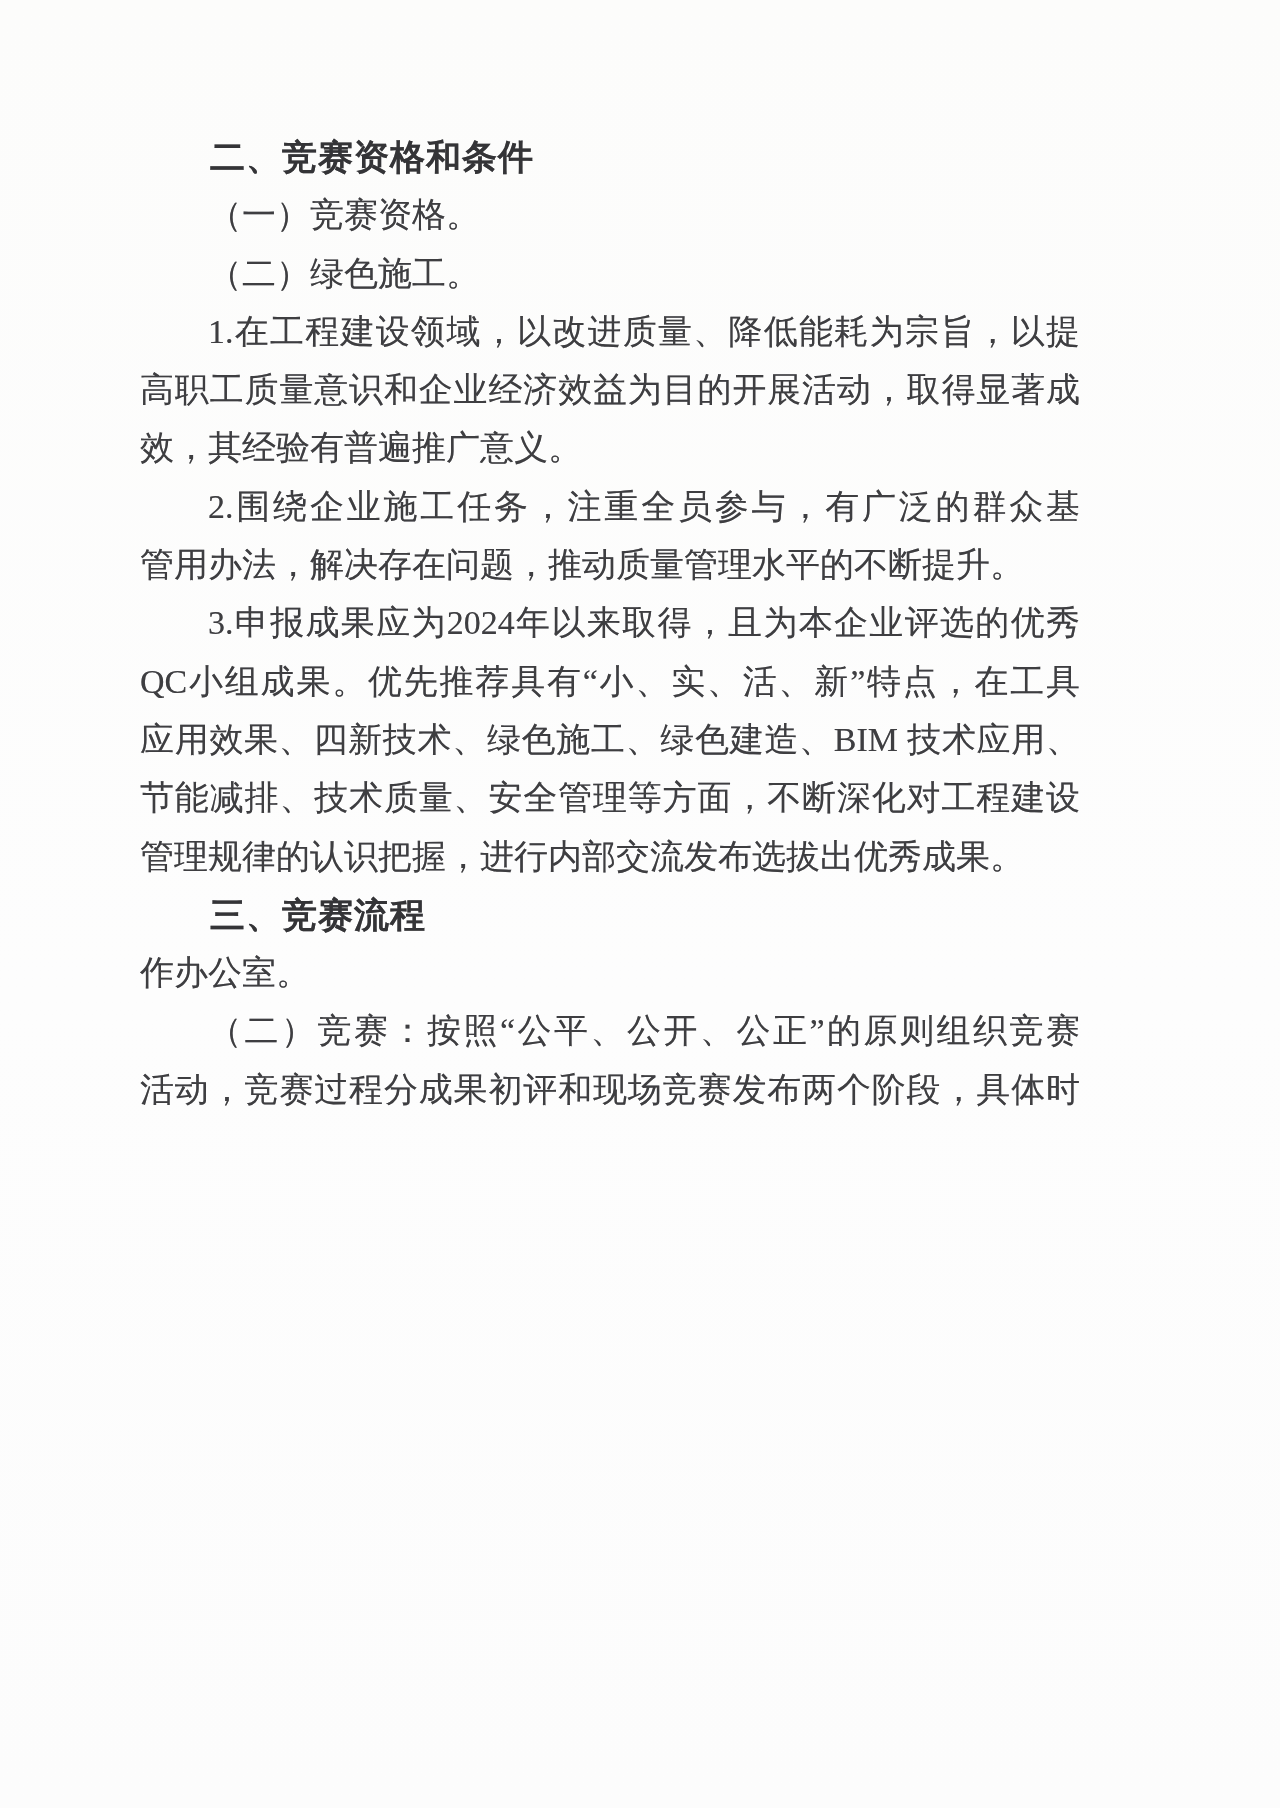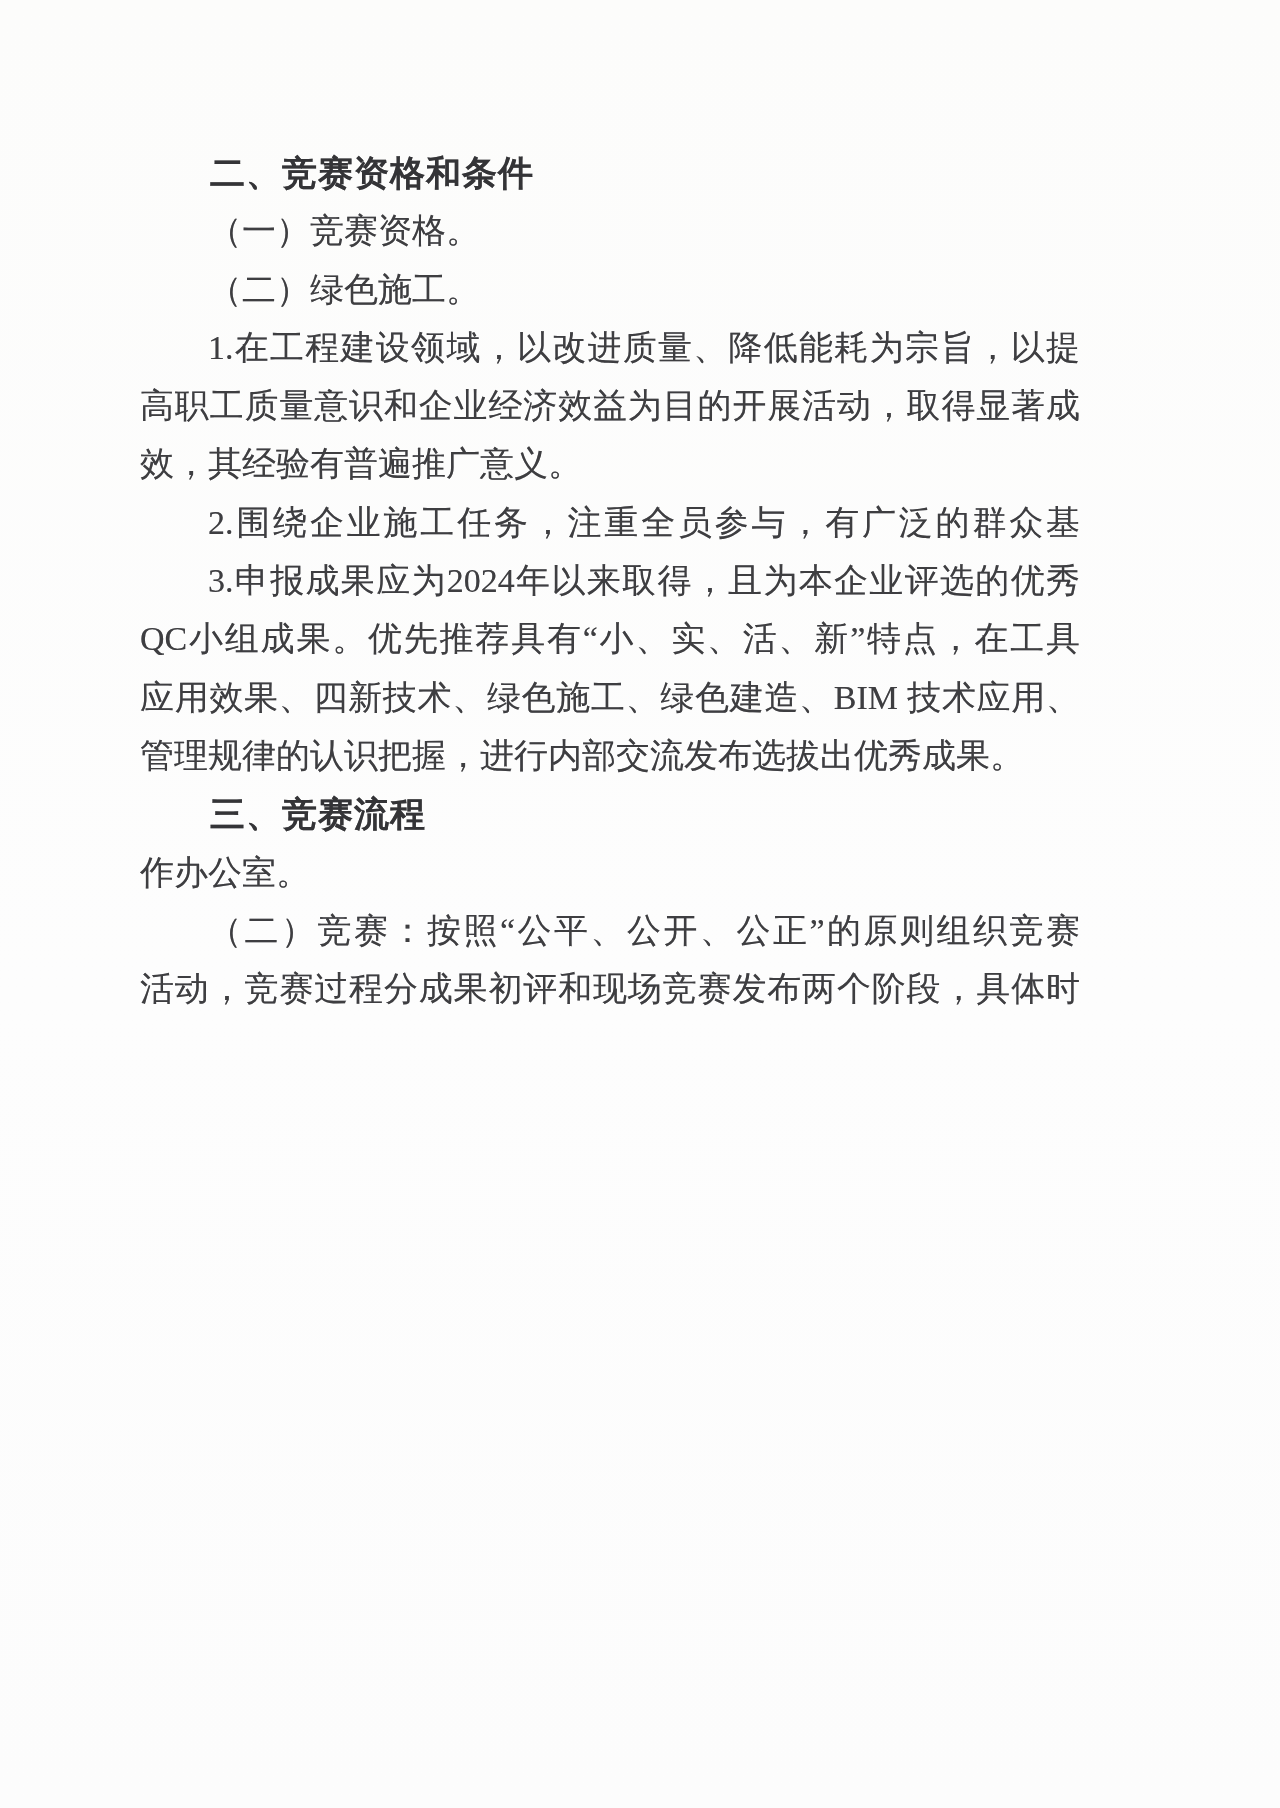--- a/index.html
+++ b/index.html
@@ -6,21 +6,21 @@
   .page{
     position:relative;
     width:1280px;height:1808px;
     margin:0 auto;
     background:#fdfdfc;
     background-image:linear-gradient(180deg,#fcfcfb 0%,#fdfdfd 55%,#fcfcfc 100%);
     overflow:hidden;
   }
   .doc{
     position:absolute;
-    top:144px;left:140px;
+    top:128px;left:140px;
     width:940px;
     font-family:"Liberation Serif","DejaVu Serif",serif;
     font-size:34px;
     color:#3e3e41;
     text-shadow:0 0 0.6px rgba(70,70,75,0.5);
   }
   .line{
     line-height:58.3px;
     height:58.3px;
     overflow:hidden;
@@ -45,22 +45,24 @@
 
 <div class="page">
   <div class="doc">
     <div class="line heading indent">二、竞赛资格和条件</div>
     <div class="line indent">（一）竞赛资格。</div>
     <div class="line indent">（二）绿色施工。</div>
     <div class="line indent fill">1.在工程建设领域，以改进质量、降低能耗为宗旨，以提</div>
     <div class="line fill">高职工质量意识和企业经济效益为目的开展活动，取得显著成</div>
     <div class="line">效，其经验有普遍推广意义。</div>
     <div class="line indent fill">2.围绕企业施工任务，注重全员参与，有广泛的群众基础，</div>
+    <div class="line">管用办法，解决存在问题，推动质量管理水平的不断提升。</div>
     <div class="line indent fill">3.申报成果应为2024年以来取得，且为本企业评选的优秀</div>
     <div class="line fill">QC小组成果。优先推荐具有“小、实、活、新”特点，在工具</div>
     <div class="line fill">应用效果、四新技术、绿色施工、绿色建造、BIM 技术应用、</div>
+    <div class="line fill">节能减排、技术质量、安全管理等方面，不断深化对工程建设</div>
     <div class="line">管理规律的认识把握，进行内部交流发布选拔出优秀成果。</div>
     <div class="line heading indent">三、竞赛流程</div>
     <div class="line">作办公室。</div>
     <div class="line indent fill">（二）竞赛：按照“公平、公开、公正”的原则组织竞赛</div>
     <div class="line fill">活动，竞赛过程分成果初评和现场竞赛发布两个阶段，具体时</div>
   </div>
 </div>
 
 </body></html>

